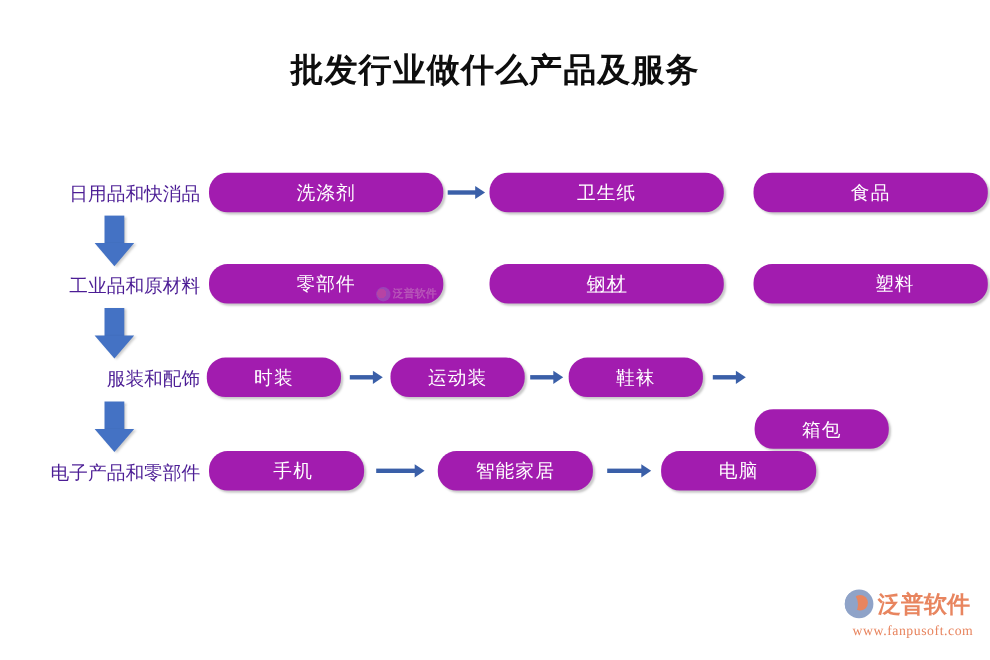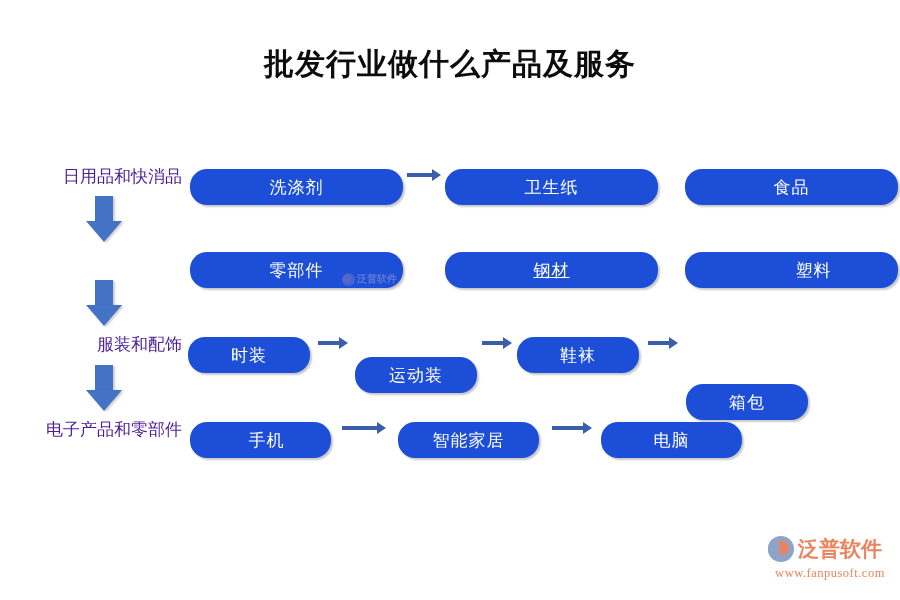--- a/index.html
+++ b/index.html
@@ -61,23 +61,23 @@
     position: absolute;
     left: 0;
     top: 0;
     width: 182px;
     height: 40px;
   }
 
   
   .node {
     position: absolute;
-    top: 12px;
+    top: 0;
     height: 36px;
-    background: #1d4ed8;
+    background: #a21caf;
     border-radius: 17px;
     color: #ffffff;
     font-size: 17px;
     display: flex;
     align-items: center;
     justify-content: center;
     box-sizing: border-box;
     box-shadow: 2px 2px 2px rgba(0,0,0,0.22);
     font-family: "Liberation Serif", "DejaVu Serif", serif;
     white-space: nowrap;
@@ -239,20 +239,23 @@
           <span class="node-text">洗涤剂</span>
         </div>
         <div class="node" style="left: 445px; width: 213px;">
           <span class="node-text">卫生纸</span>
         </div>
         <div class="node" style="left: 685px; width: 213px;">
           <span class="node-text">食品</span>
         </div>
       </div>
       <div class="row" style="top: 240px;">
+        <div class="label-wrap">
+          <div class="row-label">工业品和原材料</div>
+        </div>
         <div class="node" style="left: 190px; width: 213px;">
           <span class="node-text">零部件</span>
           <span class="node-wm">
             <span class="wm-mark"></span>
             <span class="wm-text">泛普软件</span>
           </span>
         </div>
         <div class="node" style="left: 445px; width: 213px; text-decoration: underline;">
           <span class="node-text">钢材</span>
         </div>
@@ -272,21 +275,21 @@
           <span class="shaft" style="width: 22px;"></span>
           <span class="head"></span>
         </div>
         <div class="h-arrow" style="left: 482px; width: 30px;">
           <span class="shaft" style="width: 22px;"></span>
           <span class="head"></span>
         </div>
         <div class="node" style="left: 188px; width: 122px;">
           <span class="node-text">时装</span>
         </div>
-        <div class="node" style="left: 355px; width: 122px; margin-top: 20px;">
+        <div class="node" style="left: 355px; width: 122px;">
           <span class="node-text">运动装</span>
         </div>
         <div class="node" style="left: 517px; width: 122px;">
           <span class="node-text">鞋袜</span>
         </div>
         <div class="node" style="left: 686px; width: 122px; margin-top: 47px;">
           <span class="node-text">箱包</span>
         </div>
       </div>
       <div class="row" style="top: 410px;">

